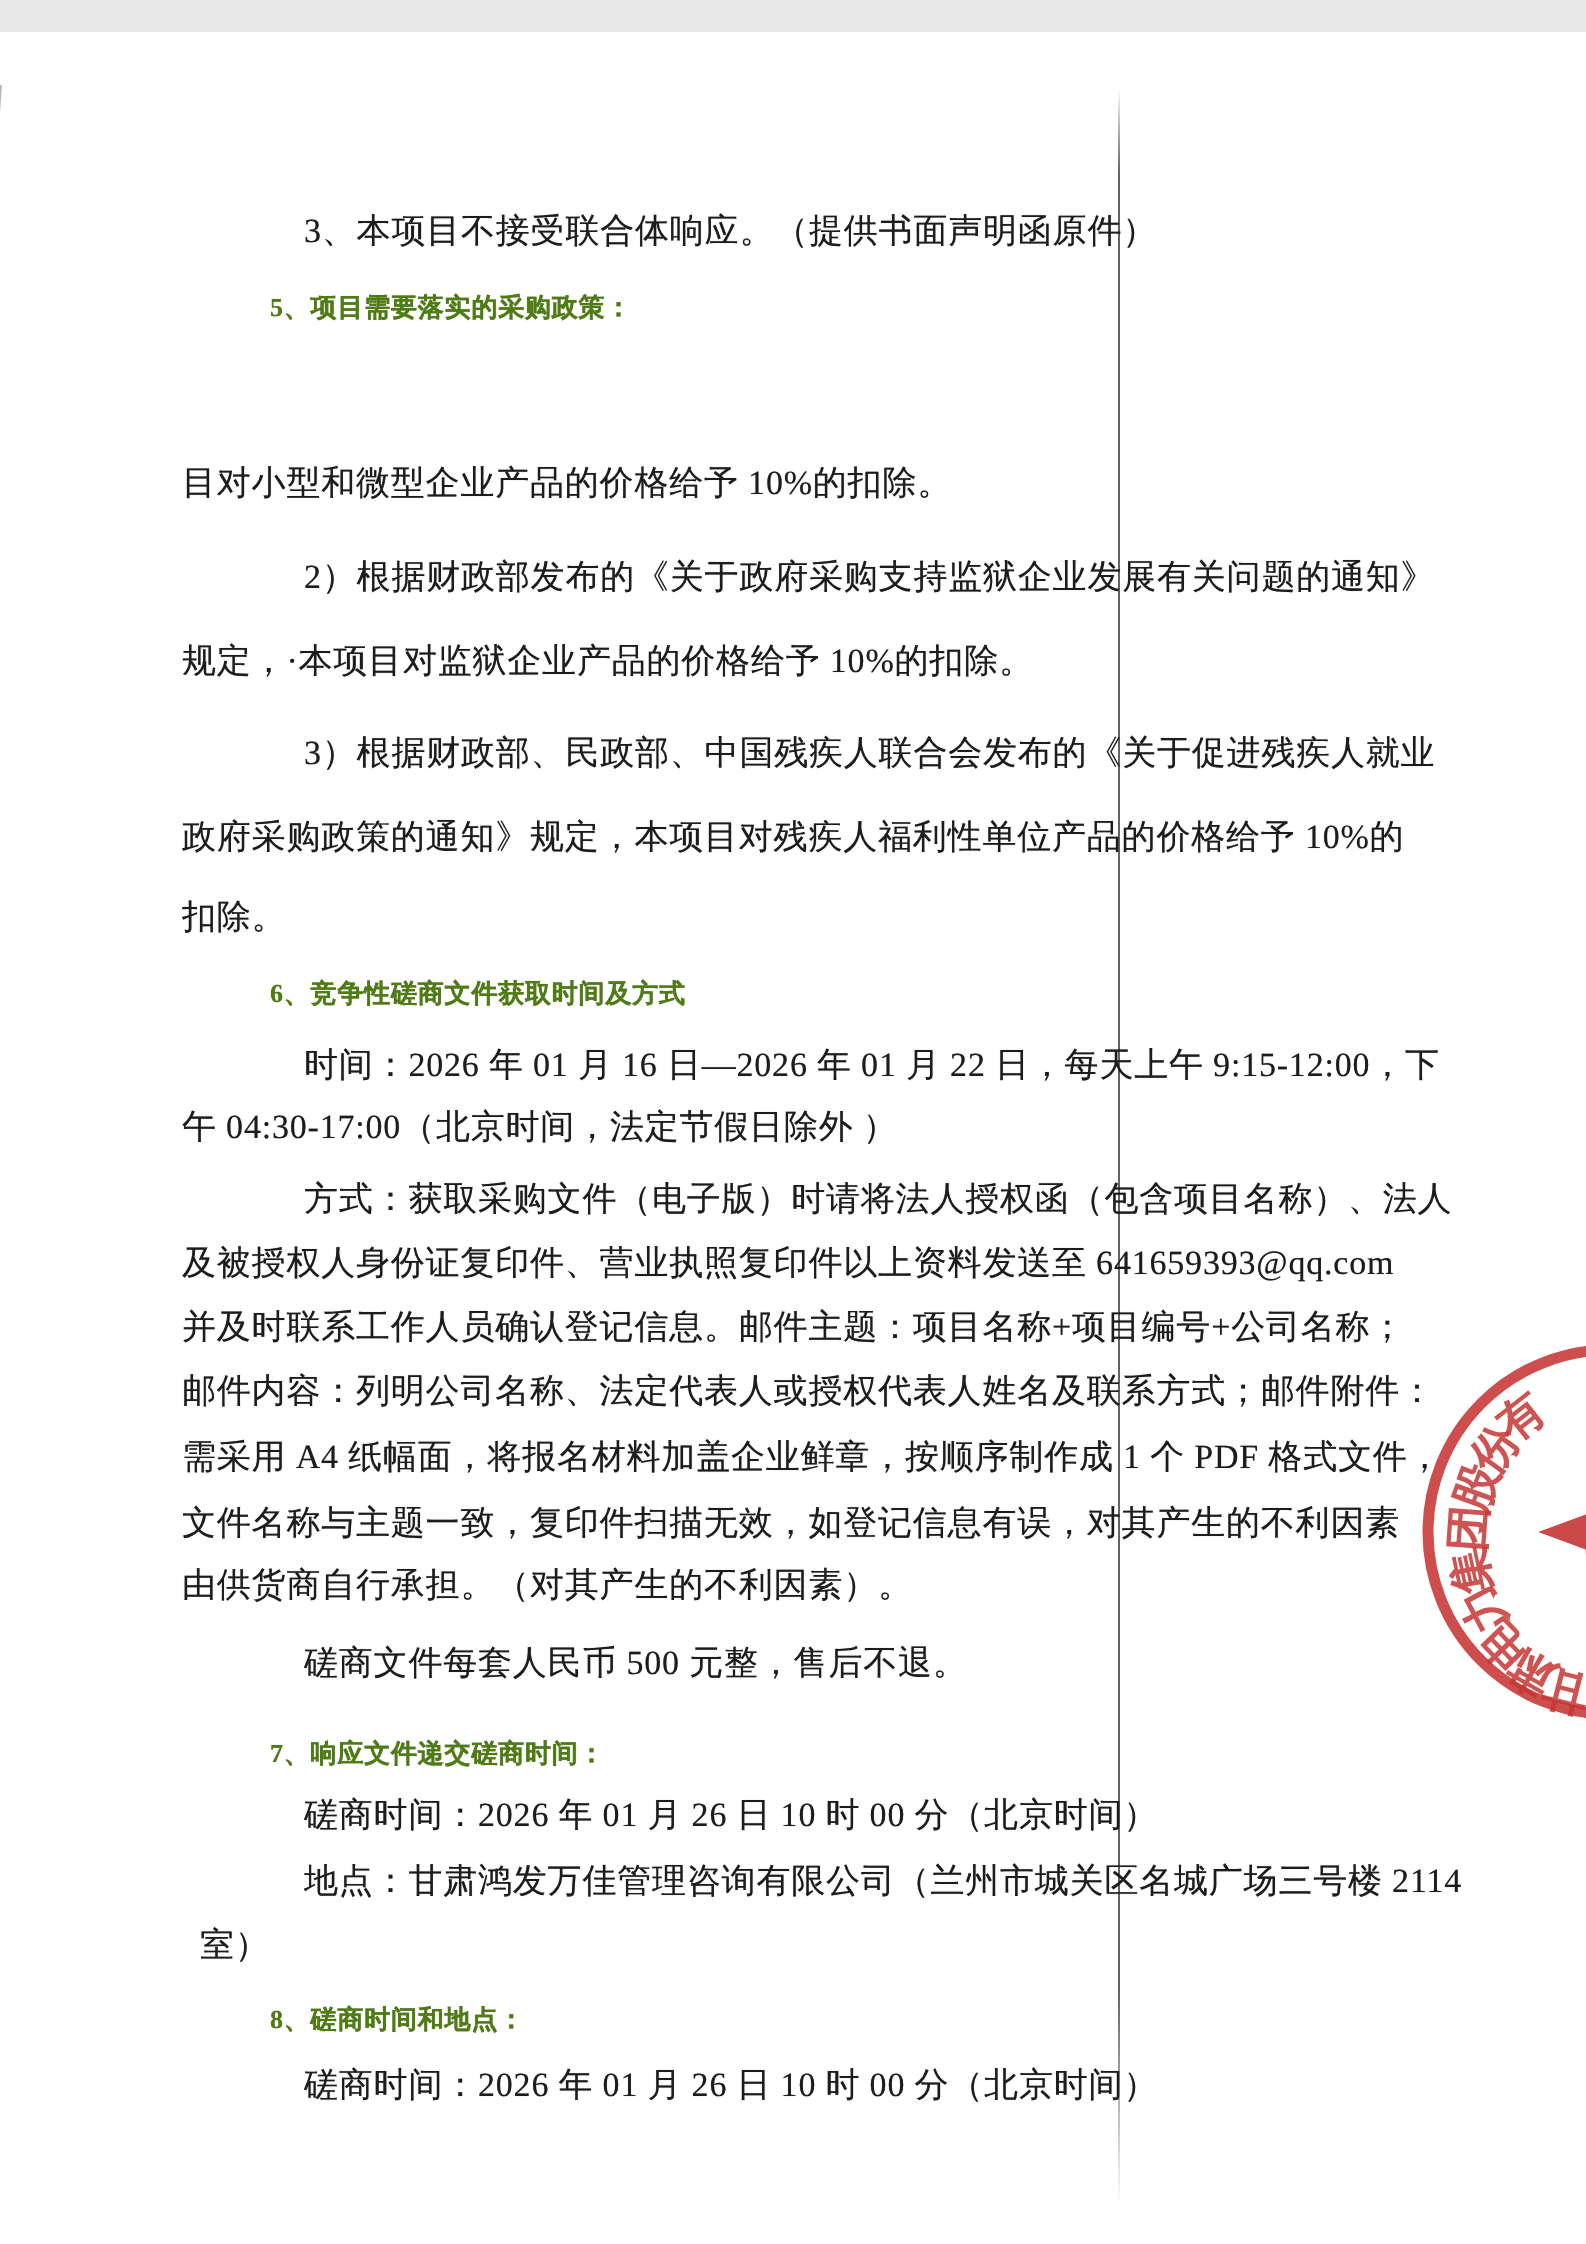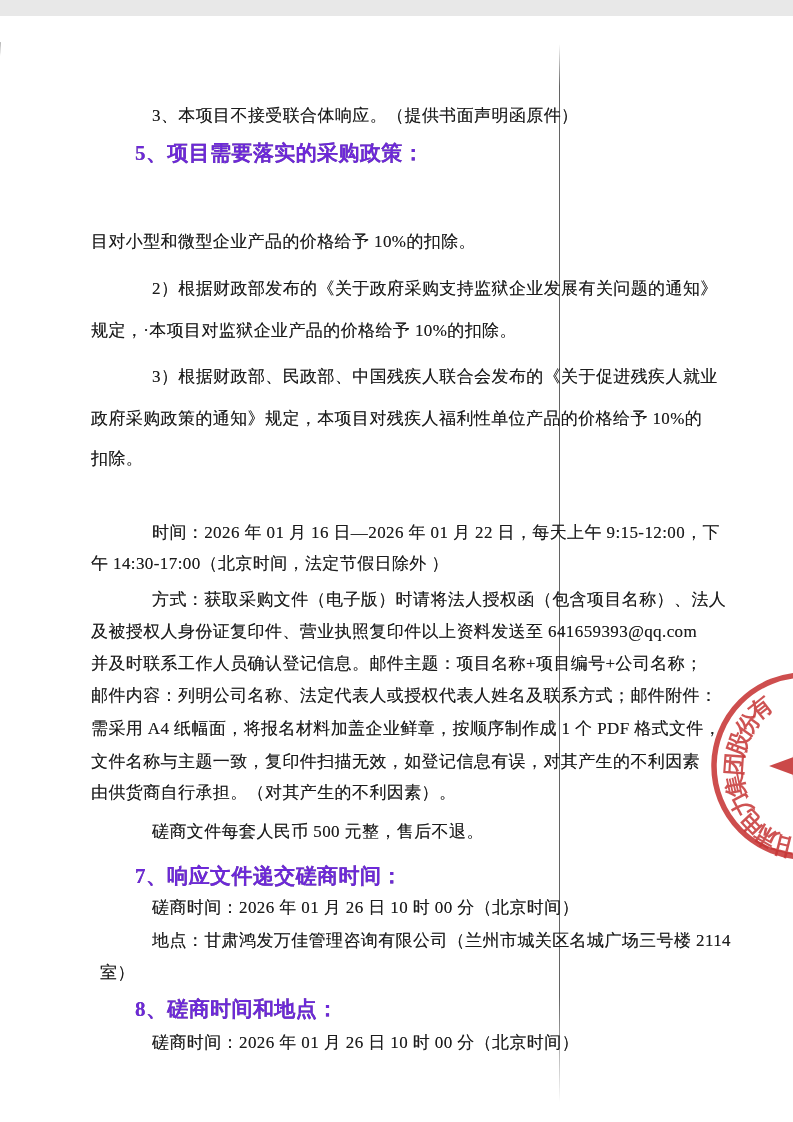--- a/index.html
+++ b/index.html
@@ -17,21 +17,21 @@
     white-space: pre;
     font-size: 17px;
     line-height: 23px;
     color: #1c1c1c;
     letter-spacing: 0.4px;
     text-shadow: 0 0 0.4px rgba(20,20,20,0.55);
   }
   .t-flush { left: 91px; }
   .t-first { left: 152px; }
   .t-room  { left: 100px; }
-  .t-head  { left: 135px; font-weight: bold; font-size: 21px; color:#6d28d9; }
+  .t-head  { left: 135px; font-weight: bold; font-size: 13px; color:#4d7c0f; }
   .fold-line {
     position: absolute;
     left: 559px; top: 28px;
     width: 1.3px; height: 1058px;
     background: linear-gradient(to bottom,
       rgba(90,90,90,0) 0%,
       rgba(55,55,55,0.78) 4%,
       rgba(55,55,55,0.78) 90%,
       rgba(90,90,90,0) 100%);
     pointer-events: none;
@@ -62,22 +62,23 @@
   <div class="fold-line"></div>
 
   <div class="line t-first" style="top:88px">3、本项目不接受联合体响应。（提供书面声明函原件）</div>
   <div class="line t-head" style="top:126px">5、项目需要落实的采购政策：</div>
   <div class="line t-flush" style="top:214px">目对小型和微型企业产品的价格给予 10%的扣除。</div>
   <div class="line t-first" style="top:261px">2）根据财政部发布的《关于政府采购支持监狱企业发展有关问题的通知》</div>
   <div class="line t-flush" style="top:303px">规定，·本项目对监狱企业产品的价格给予 10%的扣除。</div>
   <div class="line t-first" style="top:349px">3）根据财政部、民政部、中国残疾人联合会发布的《关于促进残疾人就业</div>
   <div class="line t-flush" style="top:391px">政府采购政策的通知》规定，本项目对残疾人福利性单位产品的价格给予 10%的</div>
   <div class="line t-flush" style="top:431px">扣除。</div>
+  <div class="line t-head" style="top:469px">6、竞争性磋商文件获取时间及方式</div>
   <div class="line t-first" style="top:505px">时间：2026 年 01 月 16 日—2026 年 01 月 22 日，每天上午 9:15-12:00，下</div>
-  <div class="line t-flush" style="top:536px">午 14:30-17:00（北京时间，法定节假日除外 ）</div>
+  <div class="line t-flush" style="top:536px">午 04:30-17:00（北京时间，法定节假日除外 ）</div>
   <div class="line t-first" style="top:572px">方式：获取采购文件（电子版）时请将法人授权函（包含项目名称）、法人</div>
   <div class="line t-flush" style="top:604px">及被授权人身份证复印件、营业执照复印件以上资料发送至 641659393@qq.com</div>
   <div class="line t-flush" style="top:636px">并及时联系工作人员确认登记信息。邮件主题：项目名称+项目编号+公司名称；</div>
   <div class="line t-flush" style="top:668px">邮件内容：列明公司名称、法定代表人或授权代表人姓名及联系方式；邮件附件：</div>
   <div class="line t-flush" style="top:701px">需采用 A4 纸幅面，将报名材料加盖企业鲜章，按顺序制作成 1 个 PDF 格式文件，</div>
   <div class="line t-flush" style="top:734px">文件名称与主题一致，复印件扫描无效，如登记信息有误，对其产生的不利因素</div>
   <div class="line t-flush" style="top:765px">由供货商自行承担。（对其产生的不利因素）。</div>
   <div class="line t-first" style="top:804px">磋商文件每套人民币 500 元整，售后不退。</div>
   <div class="line t-head" style="top:849px">7、响应文件递交磋商时间：</div>
   <div class="line t-first" style="top:880px">磋商时间：2026 年 01 月 26 日 10 时 00 分（北京时间）</div>

